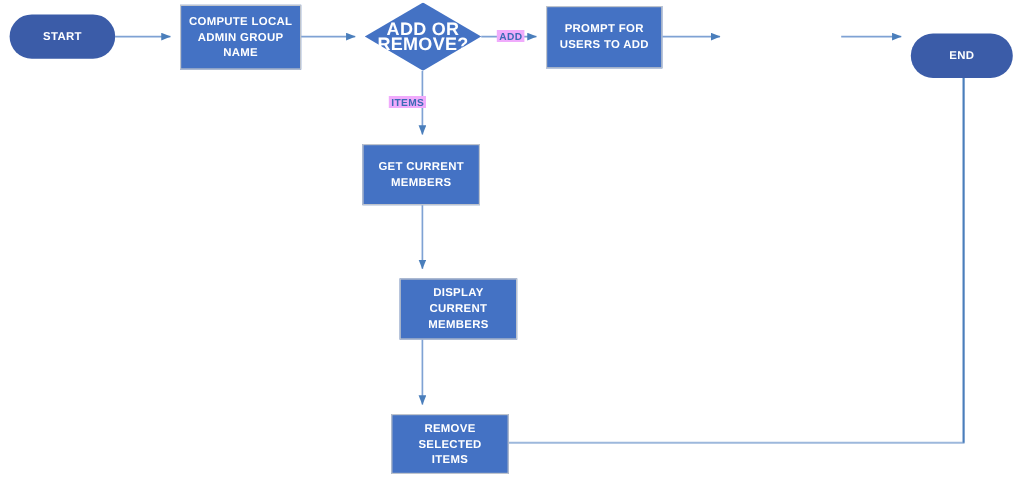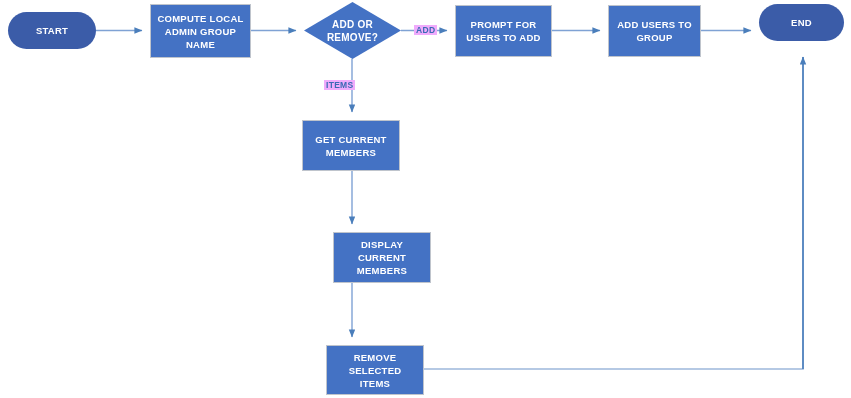--- a/index.html
+++ b/index.html
@@ -68,21 +68,21 @@
     position: absolute;
     left: 0;
     top: 0;
     width: 100%;
     height: 100%;
     display: flex;
     align-items: center;
     justify-content: center;
     text-align: center;
     color: #ffffff;
-    font-size: 10px;
+    font-size: 15px;
     font-weight: bold;
     line-height: 13px;
     white-space: pre-line;
     letter-spacing: 0.25px;
   }
   .edge-label {
     position: absolute;
     color: #3B6BB5;
     font-size: 8.5px;
     font-weight: bold;
@@ -143,26 +143,22 @@
     <div class="diamond-shape"></div>
     <div class="diamond-text">ADD OR
 REMOVE?</div>
   </div>
 
   <div class="node process" style="left:455px; top:5px; width:97px; height:52px;">
     <span class="label">PROMPT FOR
 USERS TO ADD</span>
   </div>
 
-  <div class="node process" style="left:608px; top:5px; width:93px; height:52px;">
-    <span class="label">ADD USERS TO
-GROUP</span>
-  </div>
 
-  <div class="node terminal" style="left:759px; top:4px; width:85px; height:37px;">
+  <div class="node terminal" style="left:759px; top:28px; width:85px; height:37px;">
     <span class="label">END</span>
   </div>
 
   <div class="node process" style="left:302px; top:120px; width:98px; height:51px;">
     <span class="label">GET CURRENT
 MEMBERS</span>
   </div>
 
   <div class="node process" style="left:302px; top:232px; width:98px; height:51px;margin-left:31px;">
     <span class="label">DISPLAY CURRENT

